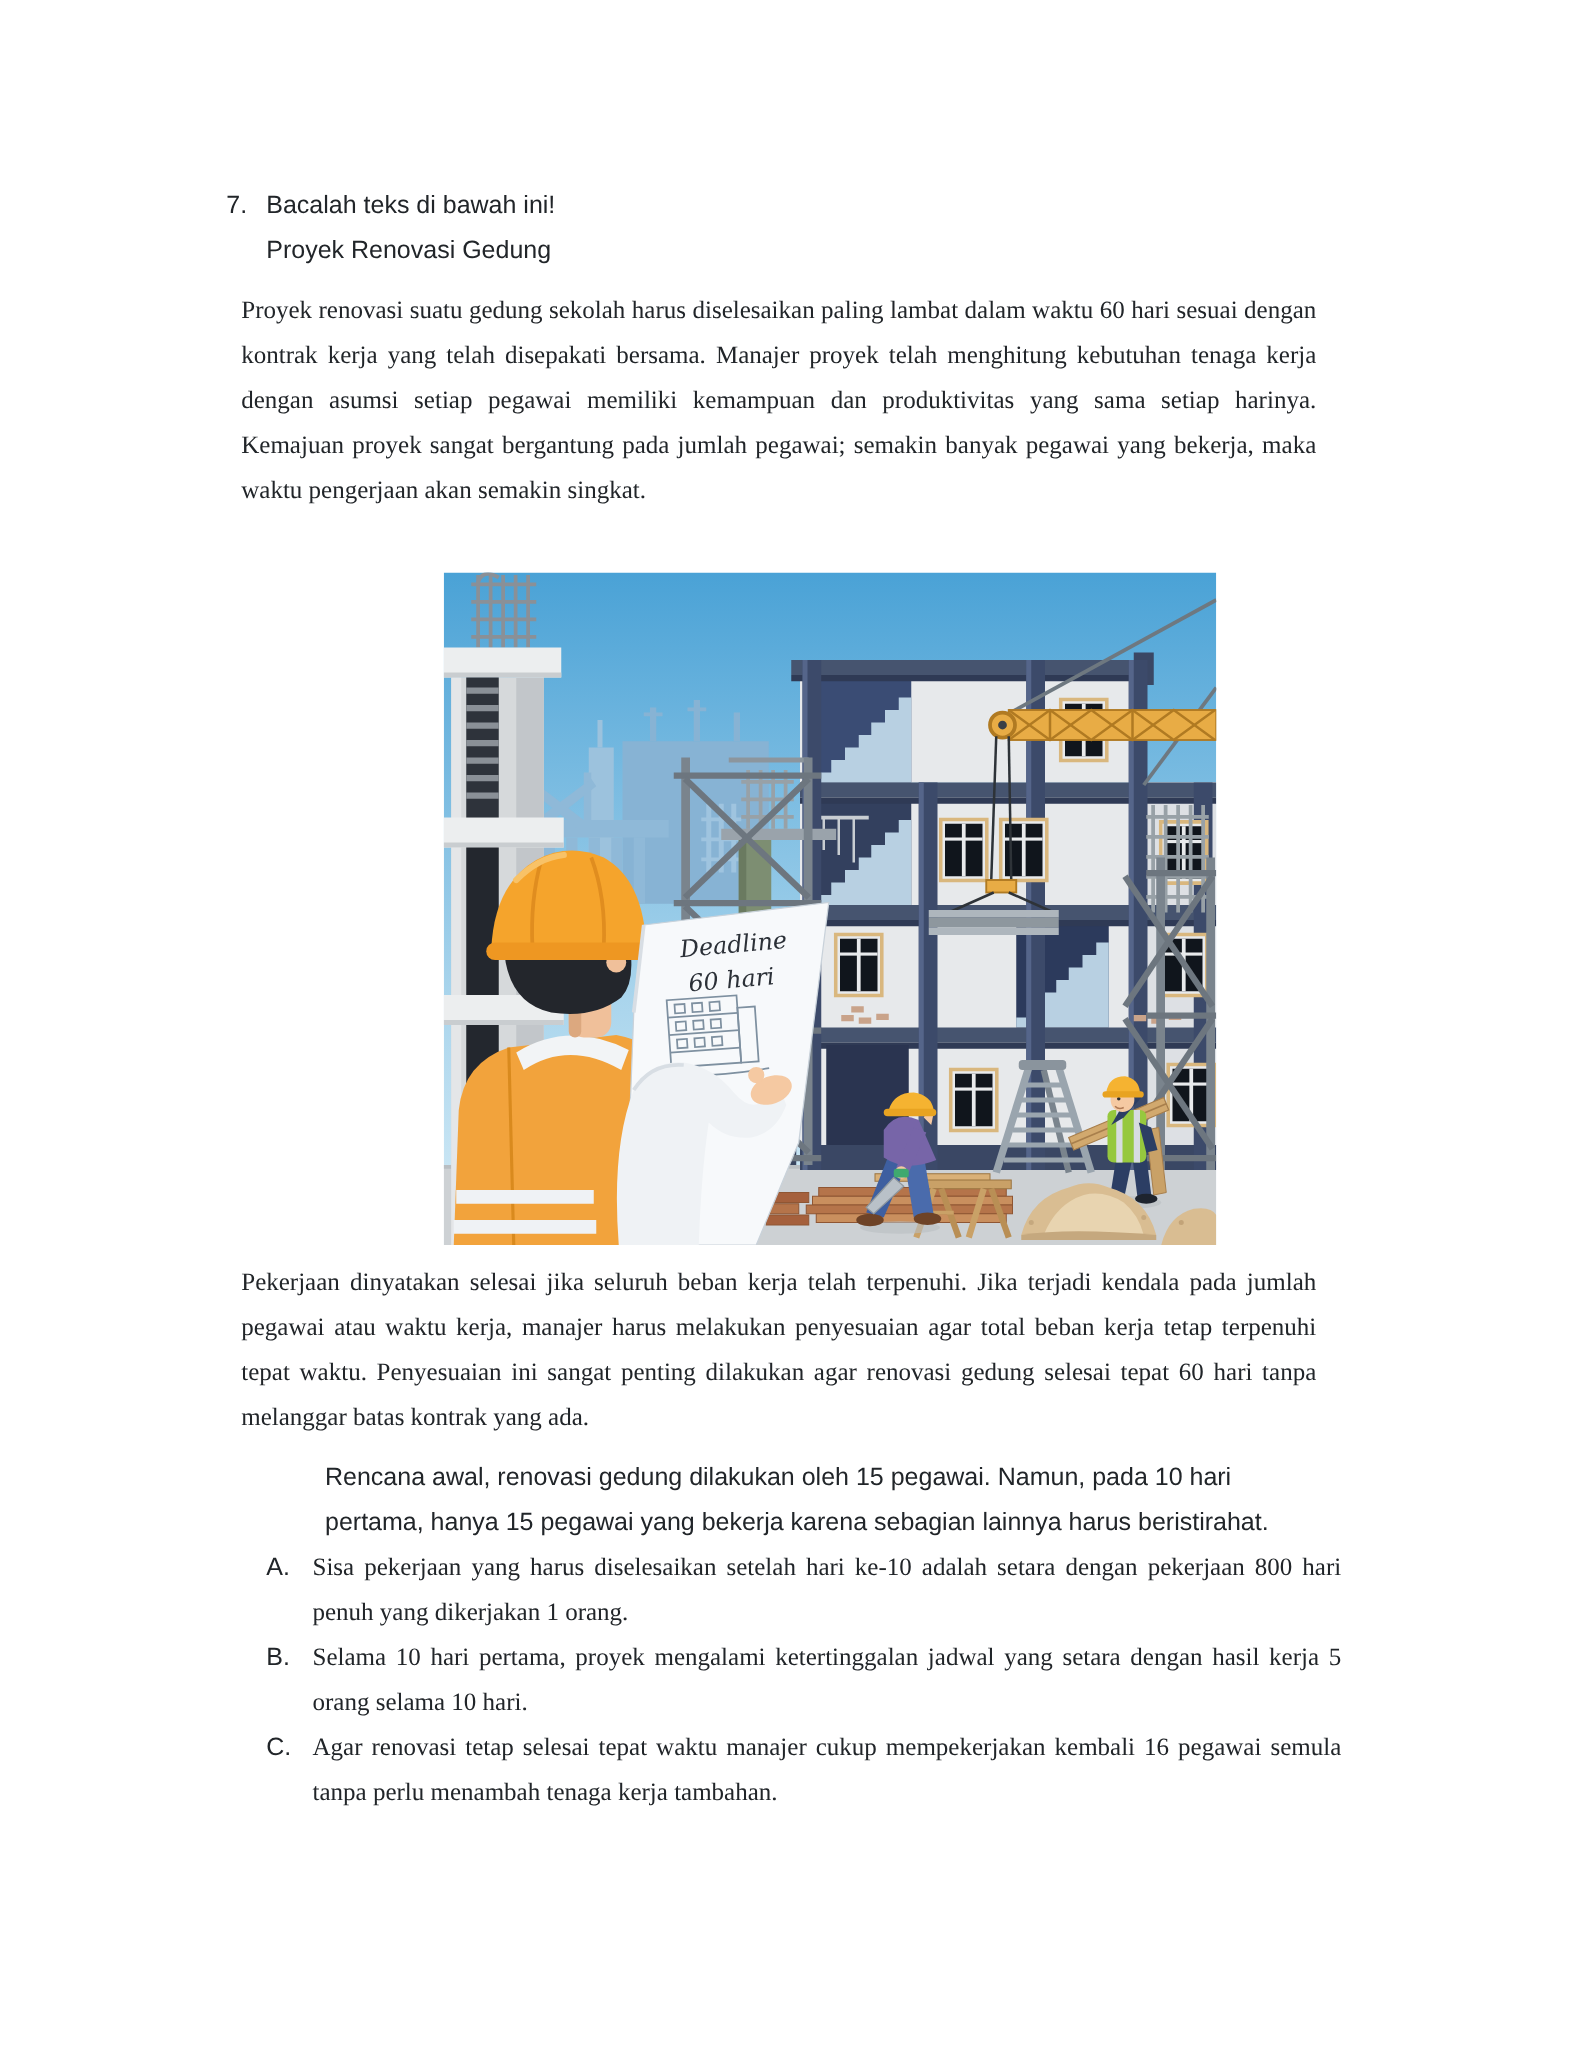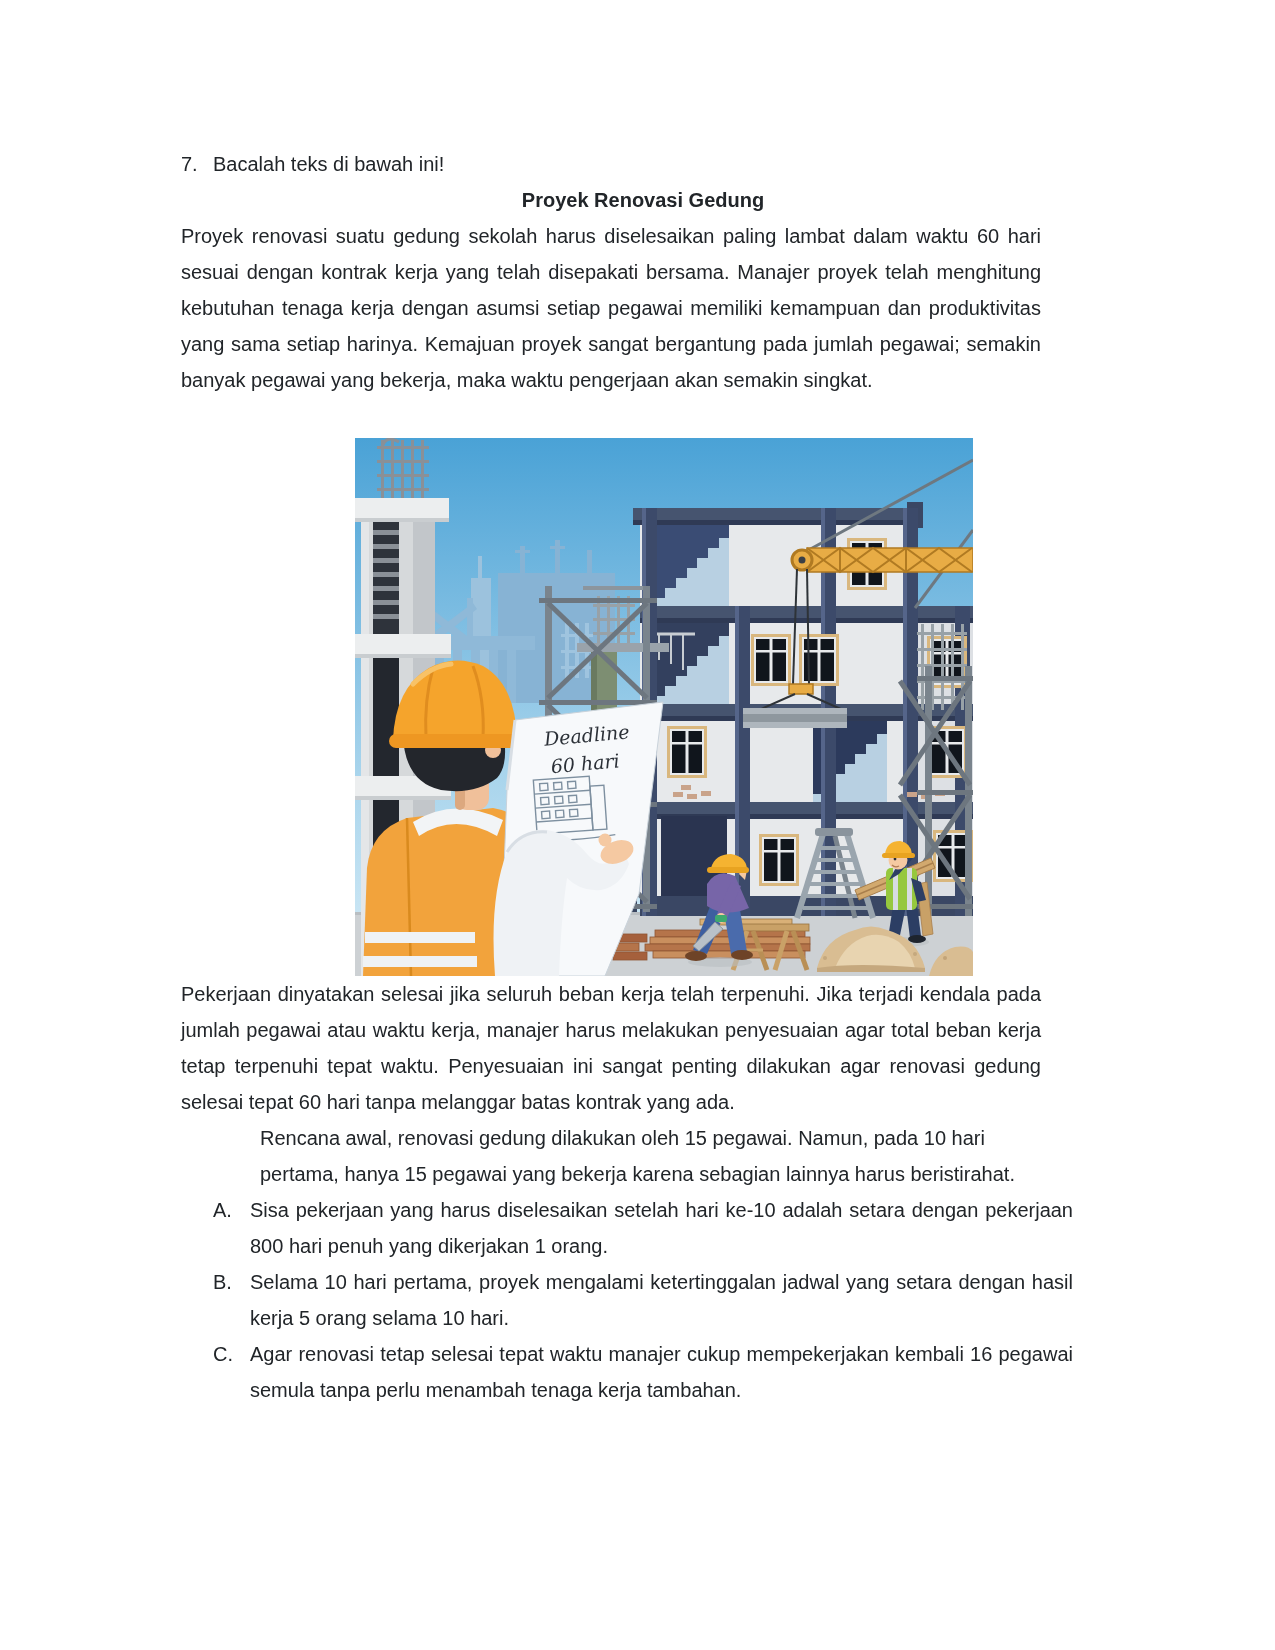--- a/index.html
+++ b/index.html
@@ -2,29 +2,29 @@
 <html><head>
 <meta charset="utf-8">
 <style>
   html,body{margin:0;padding:0;background:#ffffff;}
   body{width:1275px;height:1650px;position:relative;overflow:hidden;
        font-family:"Liberation Sans",sans-serif;color:#212529;}
   .doc{position:absolute;left:181px;top:146px;width:892px;font-size:20px;line-height:36px;}
   .qrow{display:flex;}
   .qnum{width:32px;flex:0 0 32px;}
   .indent{margin-left:32px;width:860px;}
-  .title{font-weight:bold;text-align:center;}
-  .para{text-align:justify;margin:0;}
+  .title{font-weight:normal;text-align:left;}
+  .para{text-align:justify;margin:12px;font-family:Liberation Serif, serif;}
   .para1{min-height:216px;}
   .para2{min-height:144px;}
   .p3line{white-space:nowrap;margin-left:47px;}
   .figure{margin:4px 0 0 174px;width:618px;height:538px;}
   .opt{display:flex;margin-left:32px;width:860px;min-height:72px;}
   .optlab{width:37px;flex:0 0 37px;}
-  .opttext{flex:1;text-align:justify;}
+  .opttext{flex:1;text-align:justify;font-family:Liberation Serif, serif;}
   svg text{font-family:"Liberation Sans",sans-serif;}
   .deadline-txt{font-family:"DejaVu Serif",serif;font-style:italic;fill:#2b3037;}
 </style>
 </head>
 <body>
 
 <div class="doc">
 
   <div class="qrow">
     <div class="qnum">7.</div>

